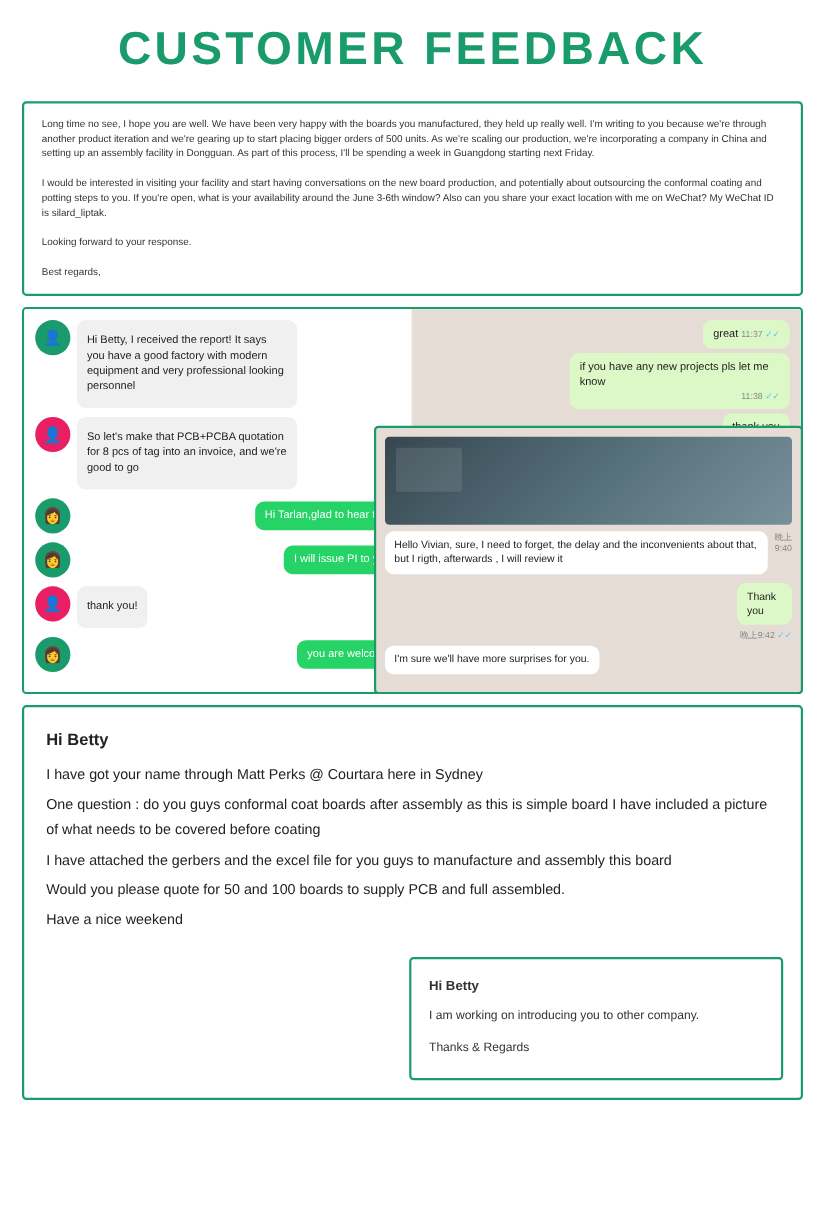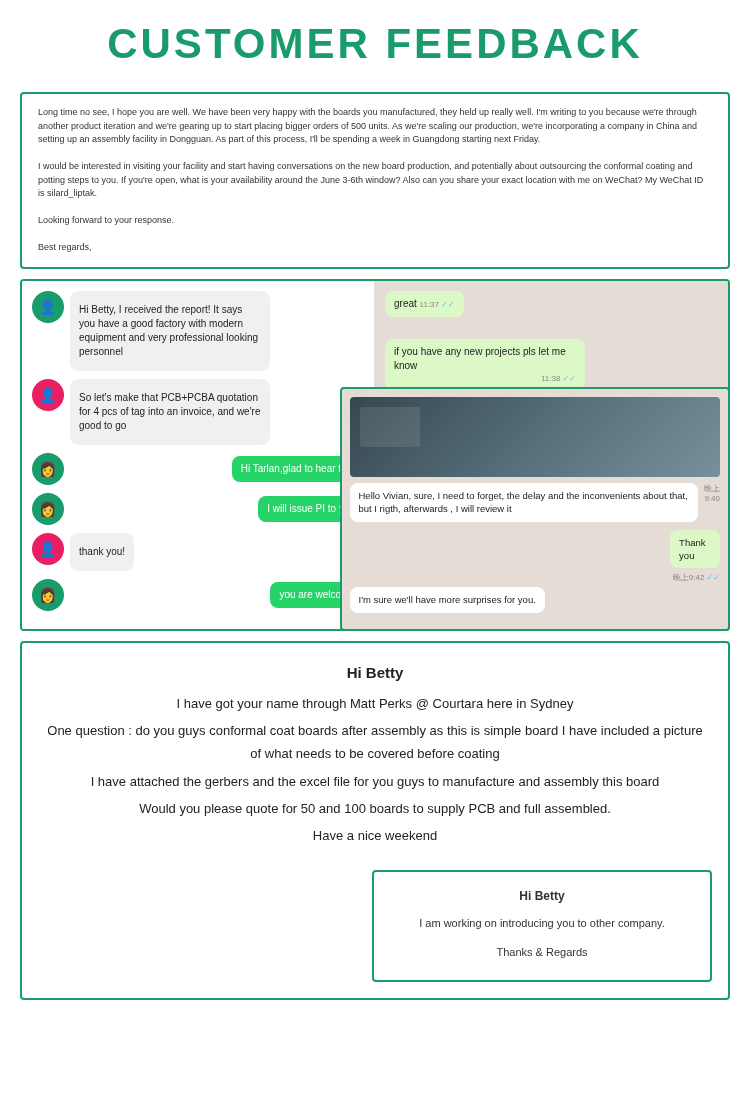--- a/index.html
+++ b/index.html
@@ -104,22 +104,22 @@
     
     .chat-right {
       width: 50%;
       background: #e5ddd5;
       padding: 10px;
       position: relative;
     }
 
     .chat-right .chat-msg-sent {
       display: flex;
-      justify-content: flex-start;
-      margin-bottom: 22px;
+      justify-content: flex-end;
+      margin-bottom: 4px;
     }
 
     .chat-right .msg-bubble-sent {
       background: #dcf8c6;
       border-radius: 8px;
       padding: 6px 9px;
       font-size: 10px;
       color: #222;
       max-width: 200px;
       line-height: 1.4;
@@ -168,21 +168,20 @@
     
     .message-card {
       border: 2px solid #1a9b6c;
       border-radius: 4px;
       padding: 16px 20px;
       font-size: 13px;
       color: #222;
       line-height: 1.8;
       position: relative;
       margin-bottom: 10px;
-      text-align: center;
     }
 
     .message-card p {
       margin-bottom: 4px;
     }
 
     
     .small-card-overlay {
       position: absolute;
       bottom: 16px;
@@ -295,21 +294,21 @@
 
     <div class="chat-left">
 
       <div class="chat-bubble-received">
         <div class="person-icon">👤</div>
         <div class="bubble-text">Hi Betty, I received the report! It says you have a good factory with modern equipment and very professional looking personnel</div>
       </div>
 
       <div class="chat-bubble-received">
         <div class="person-icon person-icon-pink">👤</div>
-        <div class="bubble-text">So let's make that PCB+PCBA quotation for 4 pcs of tag into an invoice, and we're good to go</div>
+        <div class="bubble-text">So let's make that PCB+PCBA quotation for 8 pcs of tag into an invoice, and we're good to go</div>
       </div>
 
       <div class="chat-right-bubble">
         <div class="bubble-sent">Hi Tarlan,glad to hear that</div>
         <div class="person-icon">👩</div>
       </div>
 
       <div class="chat-right-bubble">
         <div class="bubble-sent">I will issue PI to you</div>
         <div class="person-icon">👩</div>

